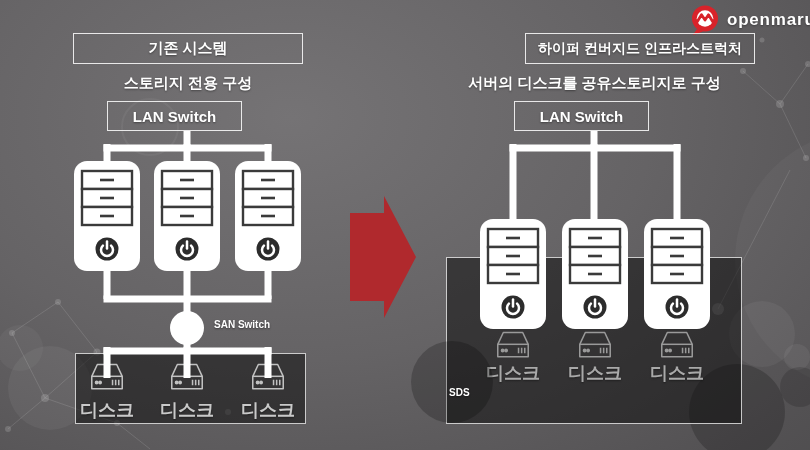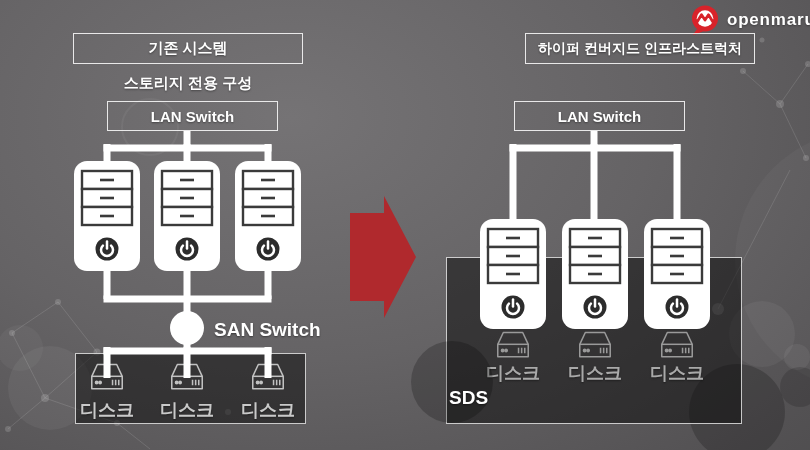--- a/index.html
+++ b/index.html
@@ -21,36 +21,36 @@
   
   .framebox{
     border:1px solid rgba(255,255,255,.85);
     color:#fff;font-weight:700;text-align:center;
     text-shadow:0 1px 2px rgba(0,0,0,.4);
     display:flex;align-items:center;justify-content:center;
     box-sizing:border-box;white-space:nowrap;
   }
   .title-box{width:230px;height:31px;font-size:15px;}
   .title-box.right{font-size:14px;margin-left:43px;}
-  .lan-box{width:171px;height:30px;font-size:15px;}
+  .lan-box{width:135px;height:30px;font-size:15px;}
   .subtitle{color:#fff;font-weight:700;font-size:15px;text-align:center;
             text-shadow:0 1px 2px rgba(0,0,0,.4);white-space:nowrap;}
 
   
   .storage-box{
     box-sizing:border-box;
     border:1.5px solid rgba(255,255,255,.75);
     background:rgba(8,8,8,.5);
   }
 
   .disk-label{color:#c9c9c9;font-weight:700;font-size:18px;text-align:center;
               text-shadow:0 1px 2px rgba(0,0,0,.4);width:60px;}
   .disk-label.dim{color:#a9a9a9;}
   .san-label,.share-label,.sds-label{
-    color:#fff;font-weight:700;font-size:19px;white-space:nowrap;
+    color:#fff;font-weight:700;font-size:10px;white-space:nowrap;
     text-shadow:0 1px 2px rgba(0,0,0,.45);}
   .share-label{width:296px;text-align:center;font-size:16px;}
 
   .sds-circle{width:82px;height:82px;border-radius:50%;background:rgba(0,0,0,.22);}
 </style>
 </head>
 <body>
 
 <div class="stage">
 
@@ -126,20 +126,21 @@
     <span>기존 시스템</span>
   </div>
   <div class="abs subtitle" style="left:53px;top:74px;width:270px;">스토리지 전용 구성</div>
   <div class="abs framebox lan-box" style="left:107px;top:101px;">
     <span>LAN Switch</span>
   </div>
 
   <div class="abs framebox title-box right" style="left:482px;top:33px;">
     <span>하이퍼 컨버지드 인프라스트럭처</span>
   </div>
+  <div class="abs subtitle" style="left:447px;top:74px;width:295px;">서버의 디스크를 공유스토리지로 구성</div>
   <div class="abs framebox lan-box" style="left:514px;top:101px;">
     <span>LAN Switch</span>
   </div>
 
   <div class="abs storage-box" style="left:75px;top:353px;width:231px;height:71px;"></div>
   <div class="abs storage-box" style="left:446px;top:257px;width:296px;height:167px;"></div>
 
   <svg class="abs" style="left:89px;top:362px;" width="36" height="30" viewBox="0 0 52 42">
       <use href="#disk" stroke="#c2c2c2" fill="none"></use>
       <g fill="#c2c2c2">

